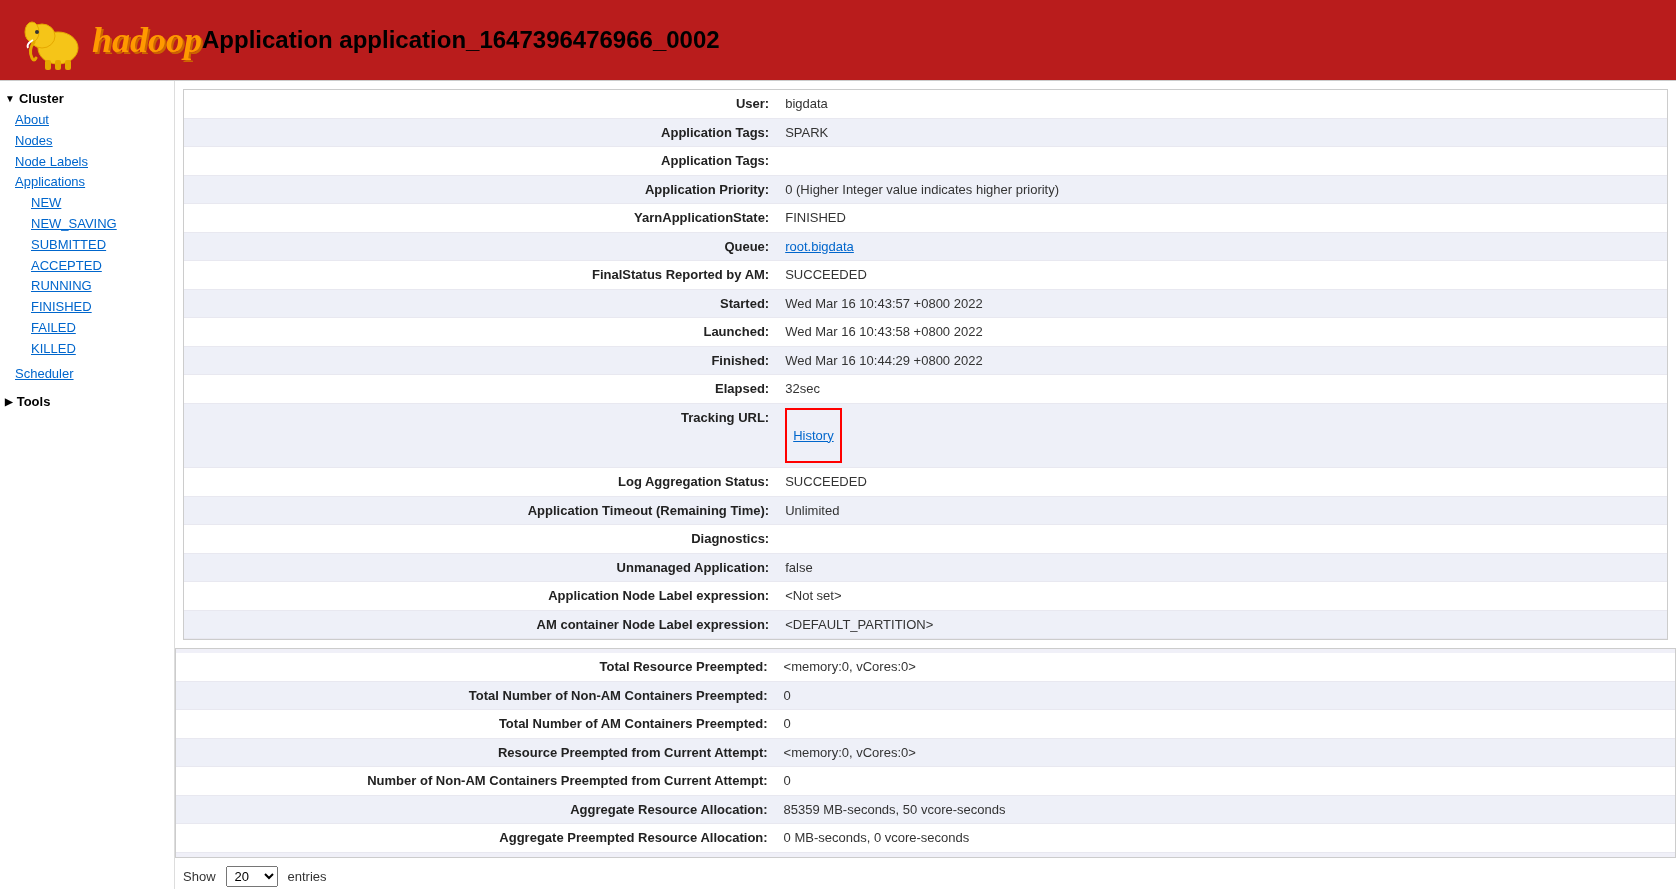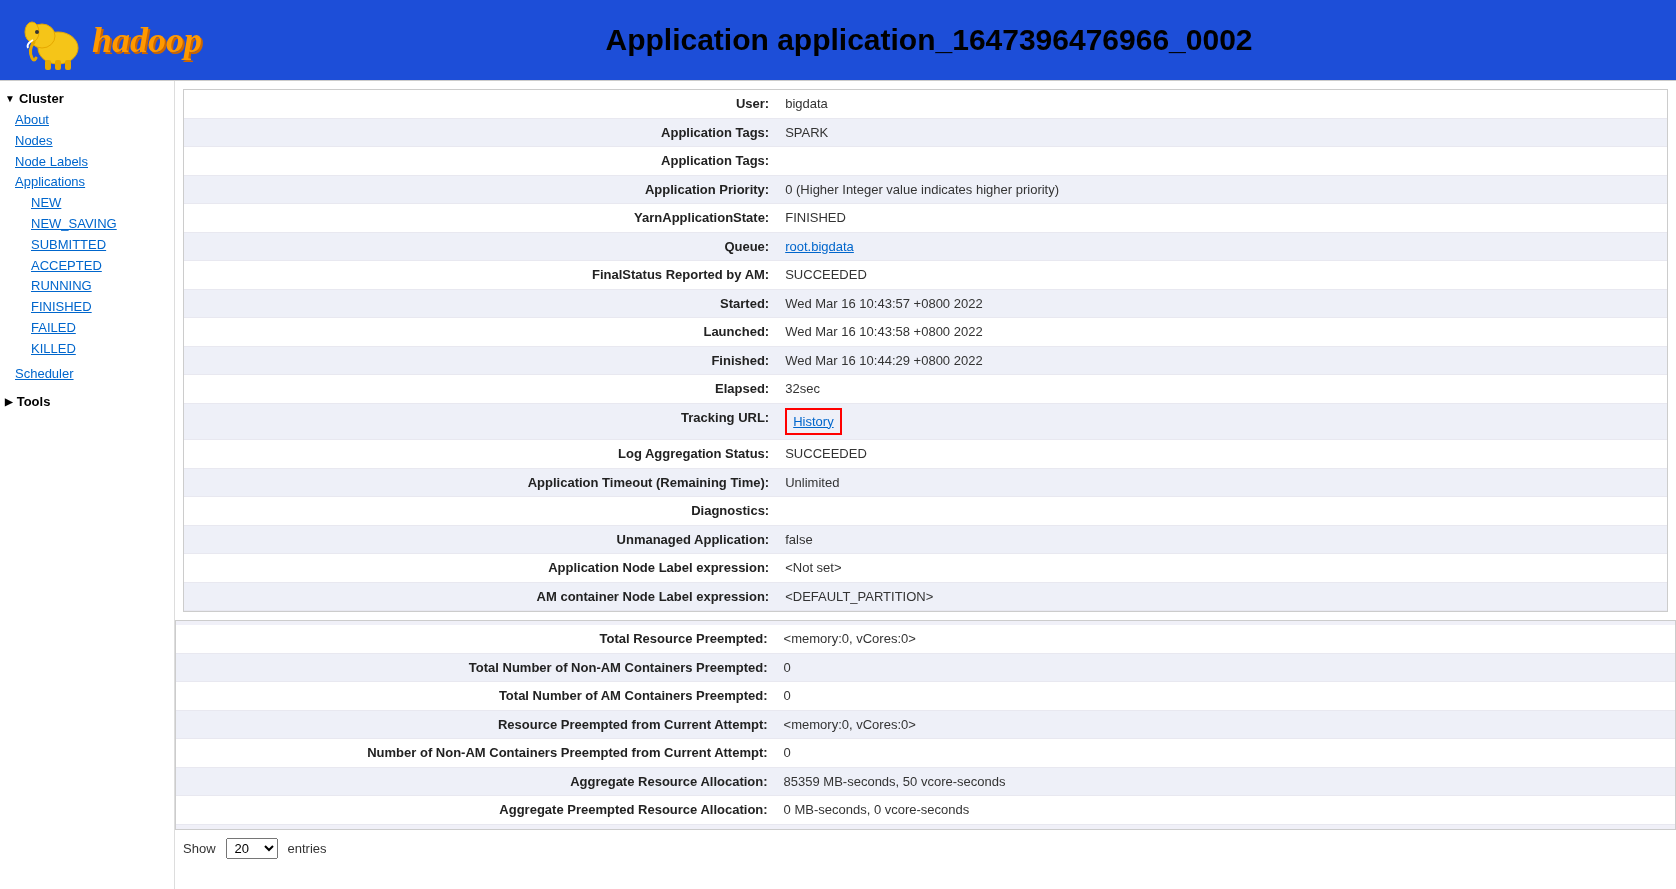--- a/index.html
+++ b/index.html
@@ -4,21 +4,21 @@
   <style>
     * { margin: 0; padding: 0; box-sizing: border-box; }
     body { font-family: Arial, sans-serif; font-size: 13px; background: #fff; color: #333; }
     
     
     .header {
       display: flex;
       align-items: center;
       padding: 10px 20px;
       border-bottom: 1px solid #ccc;
-      background: #1d4ed8;
+      background: #b91c1c;
     }
     .logo-area {
       display: flex;
       align-items: center;
       min-width: 180px;
     }
     .logo-svg {
       width: 70px;
       height: 60px;
     }
@@ -26,22 +26,22 @@
       font-size: 42px;
       font-weight: bold;
       color: #f90;
       font-style: italic;
       font-family: Georgia, serif;
       text-shadow: 2px 2px 0 #c60;
       margin-left: 2px;
     }
     .page-title {
       flex: 1;
-      text-align: center;
-      font-size: 30px;
+      text-align: left;
+      font-size: 24px;
       font-weight: bold;
       color: #000;
     }
 
     
     .main-layout {
       display: flex;
       min-height: calc(100vh - 80px);
     }
 
@@ -263,21 +263,21 @@
           <td class="label">Finished:</td>
           <td class="value">Wed Mar 16 10:44:29 +0800 2022</td>
         </tr>
         <tr>
           <td class="label">Elapsed:</td>
           <td class="value">32sec</td>
         </tr>
         <tr>
           <td class="label">Tracking URL:</td>
           <td class="value">
-            <span style="border: 2px solid red; padding: 2px 6px; display:inline-block;text-align:center;">
+            <span style="border: 2px solid red; padding: 16px 6px; display:inline-block;text-align:center;">
               <a>History</a>
             </span>
           </td>
         </tr>
         <tr>
           <td class="label">Log Aggregation Status:</td>
           <td class="value">SUCCEEDED</td>
         </tr>
         <tr>
           <td class="label">Application Timeout (Remaining Time):</td>

